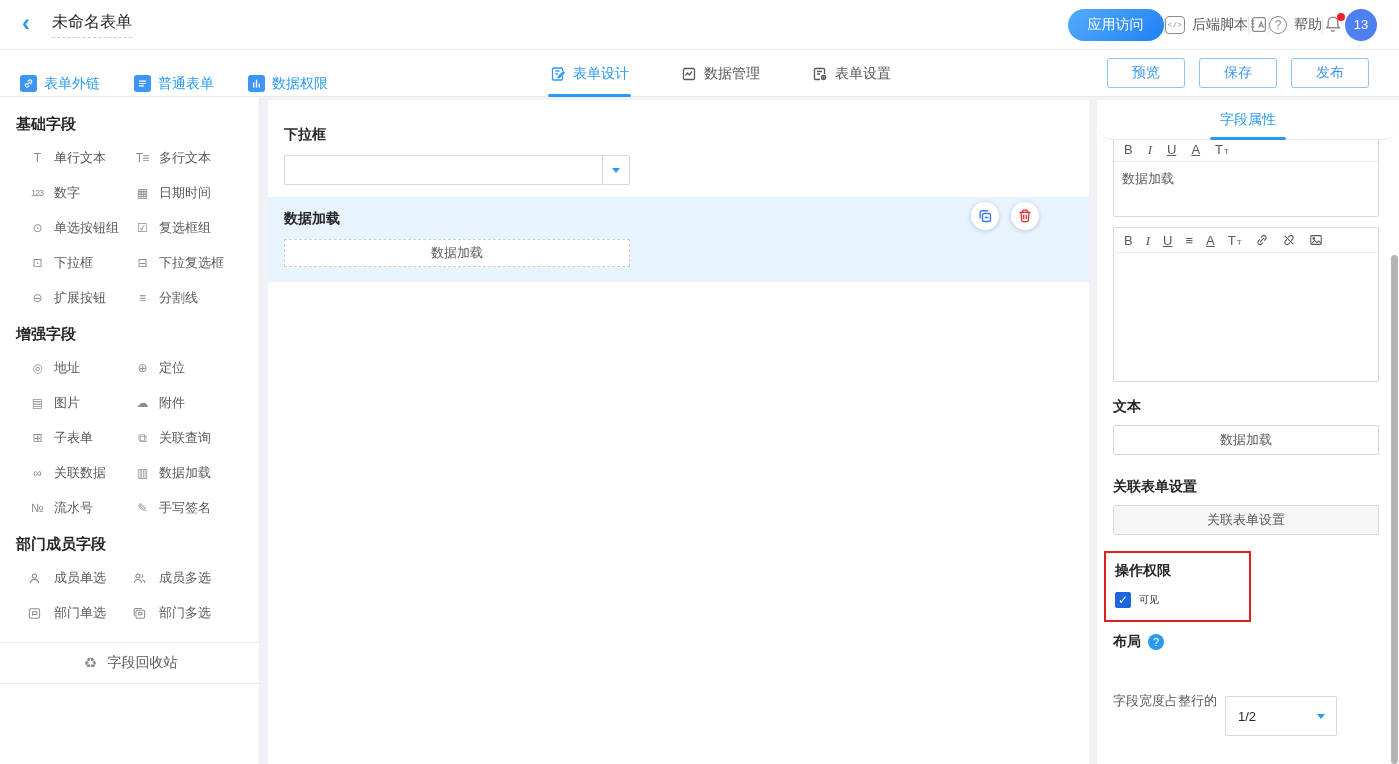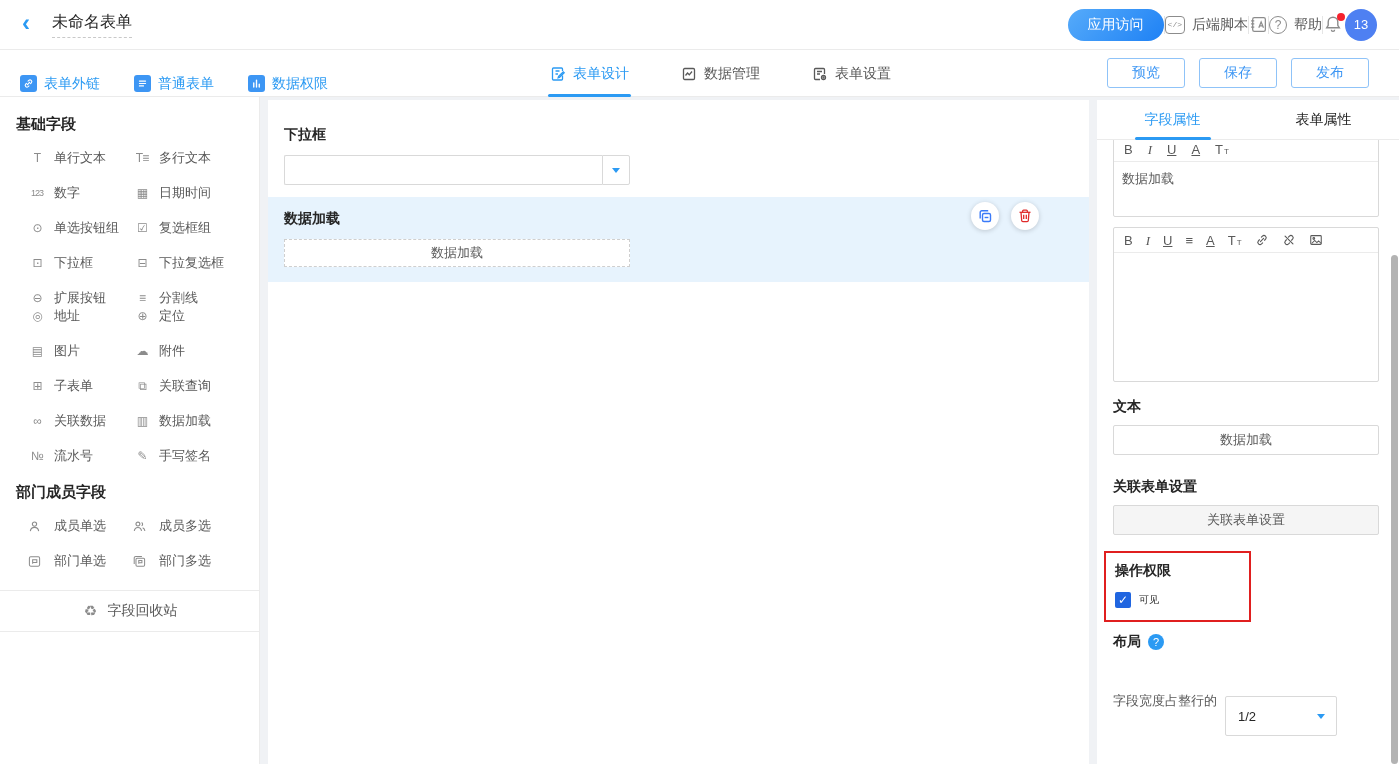--- a/index.html
+++ b/index.html
@@ -69,21 +69,21 @@
            border-top:5.5px solid #2b9af3; }
   .sel-row { position:relative; margin:12px -16px 0; padding:13px 16px 15px; background:#e7f3fd; }
   .dashed-btn { margin-top:11px; width:346px; height:28px; background:#fff; border:1px dashed #cfcfcf;
                 color:#595959; font-size:13px; display:flex; align-items:center; justify-content:center; }
   .roundbtn { position:absolute; top:5px; width:28px; height:28px; border-radius:50%; background:#fff;
               box-shadow:0 1px 5px rgba(0,0,0,.18); display:flex; align-items:center; justify-content:center;
               cursor:pointer; border:none;}
   .copybtn { right:90px; } .delbtn { right:50px; }
   
   .panel { position:absolute; left:1097px; top:100px; width:302px; height:664px; background:#fff; }
-  .ptabs { height:40px; border-bottom:1px solid #ebebeb; display:flex; }
+  .ptabs { height:40px; border-bottom:1px solid #ebebeb; display:flex;border-radius:16px; }
   .ptab { flex:1; display:flex; align-items:center; justify-content:center; font-size:14px; color:#262626;
           position:relative; cursor:pointer; }
   .ptab.active { color:#2b9af3; }
   .ptab.active::after { content:""; position:absolute; left:50%; transform:translateX(-50%); bottom:-1px;
                         width:76px; height:3px; background:#2b9af3; border-radius:2px; }
   .pcontent { position:absolute; top:40px; left:0; right:0; bottom:0; overflow:hidden; padding:0 20px 0 16px; }
   .editor { border:1px solid #d9d9d9; border-radius:2px; background:#fff; }
   .ed-toolbar { display:flex; align-items:center; gap:15px; padding:5px 10px; border-bottom:1px solid #ebebeb;
                 color:#595959; font-size:13px; }
   .tbtn { cursor:pointer; line-height:1; display:flex; align-items:flex-end; color:#595959;}
@@ -254,20 +254,21 @@
     <div class="fitem">
         <span class="ficon">⊖</span>
         <span>扩展按钮</span>
       </div>
     <div class="fitem">
         <span class="ficon">≡</span>
         <span>分割线</span>
       </div>
   </div>
 
+  <div class="sec-title">增强字段</div>
   <div class="fgrid">
     <div class="fitem">
         <span class="ficon">◎</span>
         <span>地址</span>
       </div>
     <div class="fitem">
         <span class="ficon">⊕</span>
         <span>定位</span>
       </div>
     <div class="fitem">
@@ -380,21 +381,20 @@
         <path d="M4 4.3l.7 8.2a1.2 1.2 0 001.2 1.1h4.2a1.2 1.2 0 001.2-1.1l.7-8.2"></path>
         <path d="M6.7 6.8v4.2M9.3 6.8v4.2"></path>
       </svg>
     </button>
   </div>
 </div>
 
 <div class="panel">
   <div class="ptabs">
     <div class="ptab active">字段属性</div>
-    <div class="ptab">表单属性</div>
   </div>
   <div class="pcontent">
 
     <div class="editor editor1">
       <div class="ed-toolbar">
         <span class="tbtn">B</span>
         <span class="tbtn i">I</span>
         <span class="tbtn u">
             <span>U</span>
           </span>

